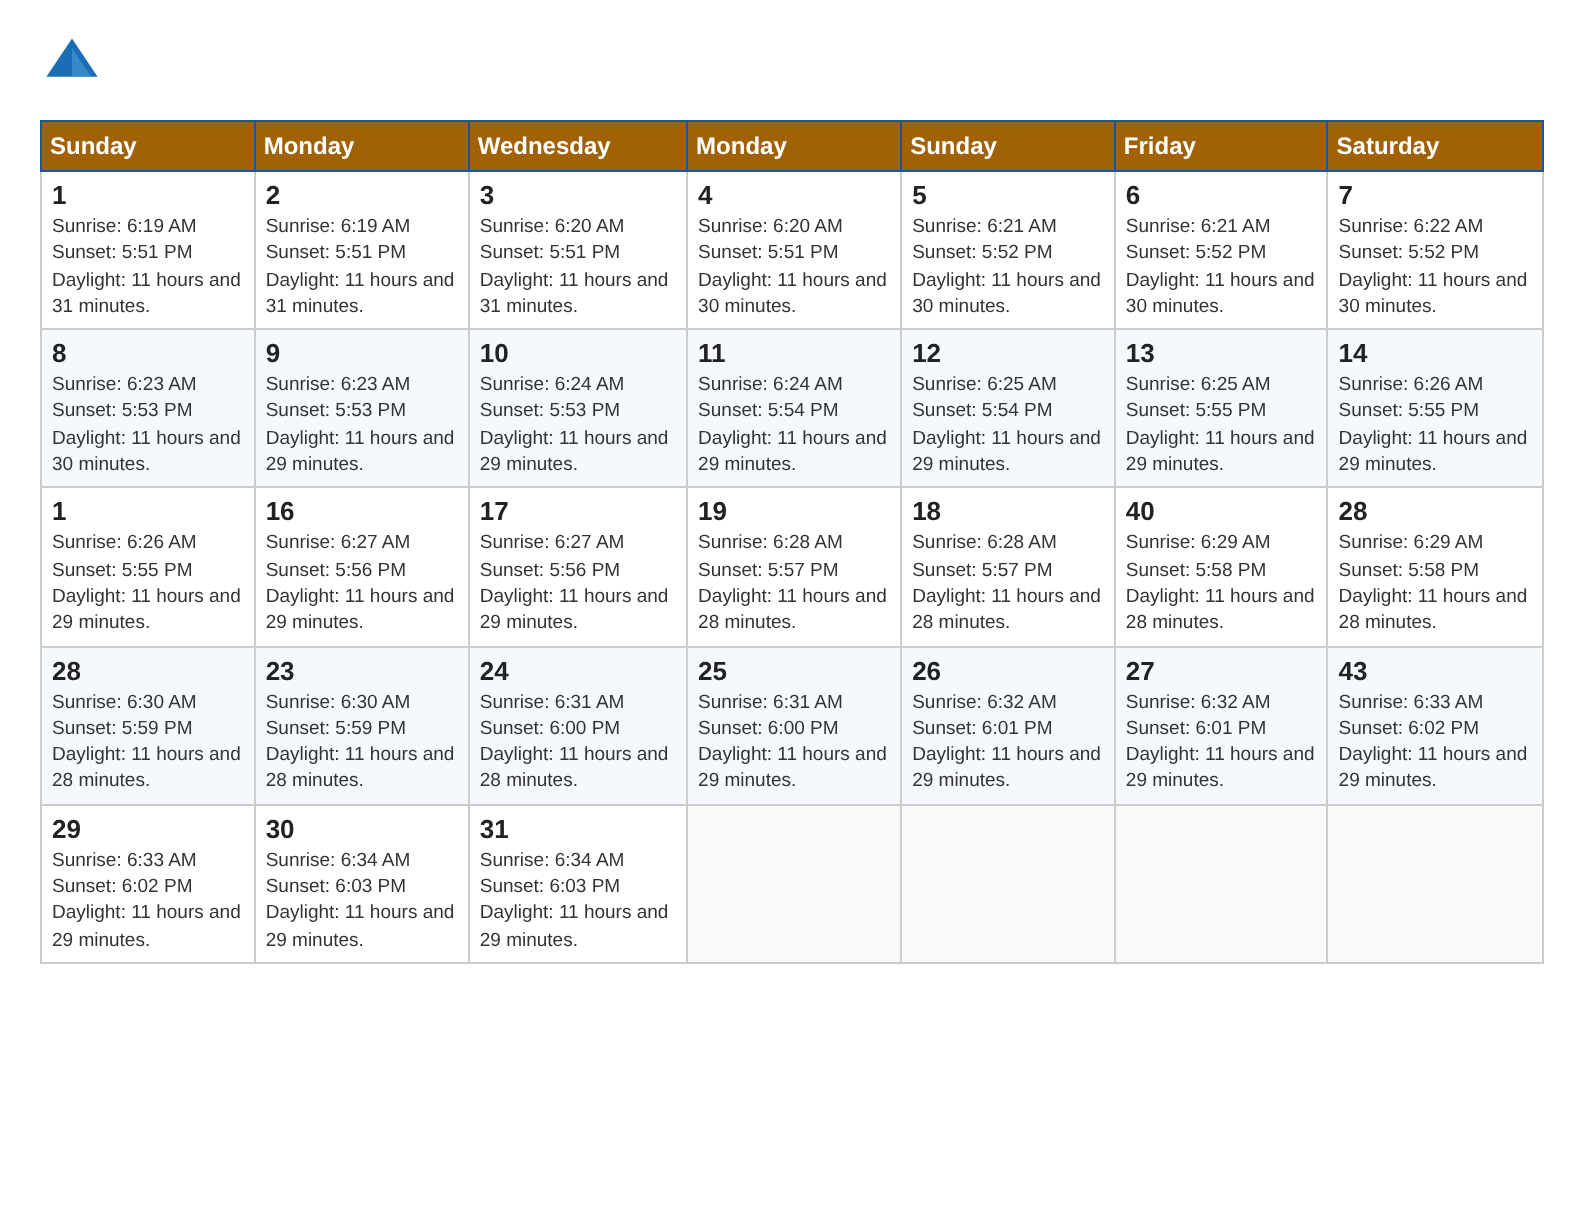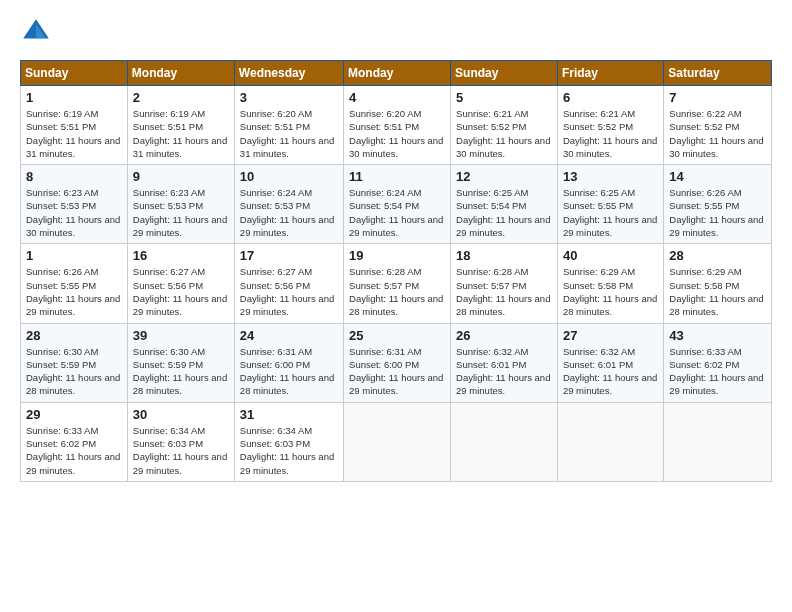--- a/index.html
+++ b/index.html
@@ -214,21 +214,21 @@
             <span class="day-num">28</span>
 <div class="day-info">Sunrise: 6:29 AM<br>Sunset: 5:58 PM<br>Daylight: 11 hours and 28 minutes.</div>
           </td>
         </tr>
         <tr>
           <td>
             <span class="day-num">28</span>
 <div class="day-info">Sunrise: 6:30 AM<br>Sunset: 5:59 PM<br>Daylight: 11 hours and 28 minutes.</div>
           </td>
           <td>
-            <span class="day-num">39</span>
+            <span class="day-num">23</span>
 <div class="day-info">Sunrise: 6:30 AM<br>Sunset: 5:59 PM<br>Daylight: 11 hours and 28 minutes.</div>
           </td>
           <td>
             <span class="day-num">24</span>
 <div class="day-info">Sunrise: 6:31 AM<br>Sunset: 6:00 PM<br>Daylight: 11 hours and 28 minutes.</div>
           </td>
           <td>
             <span class="day-num">25</span>
 <div class="day-info">Sunrise: 6:31 AM<br>Sunset: 6:00 PM<br>Daylight: 11 hours and 29 minutes.</div>
           </td>

